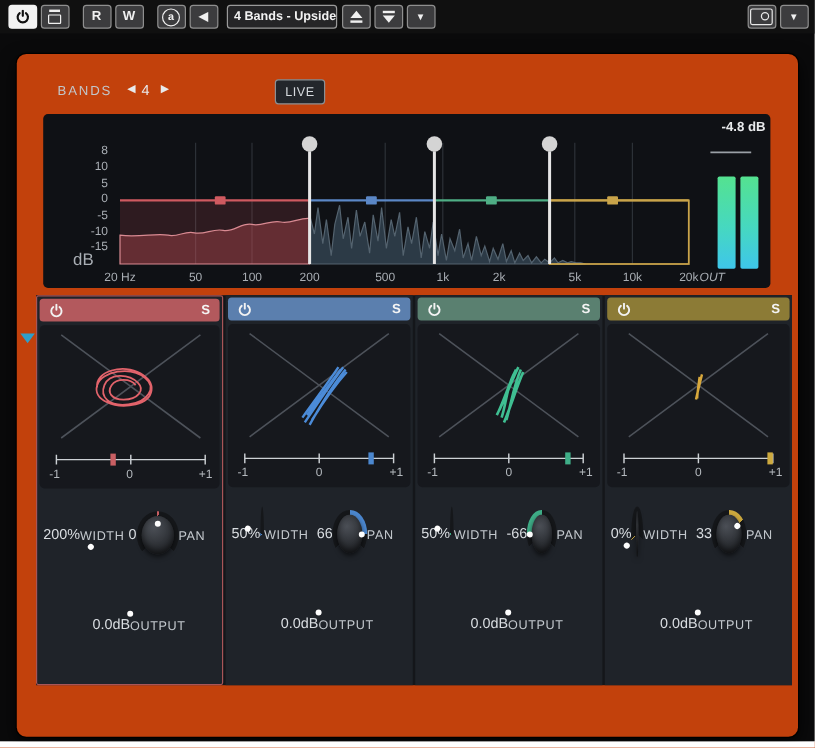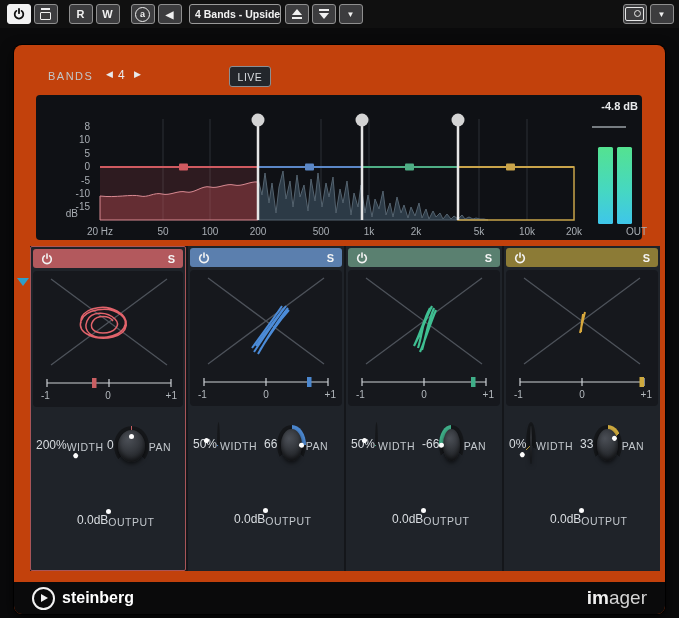--- a/index.html
+++ b/index.html
@@ -31,24 +31,24 @@
   .bands-label{position:absolute;left:34px;top:7px;font-size:11px;letter-spacing:1.5px;color:#c2c6ca;}
   .bstep{position:absolute;top:6px;color:#e8eaec;font-size:9px;cursor:pointer;}
   .bstep.prev{left:92px;}
   .bstep.next{left:120px;}
   .bcount{position:absolute;left:104px;top:5px;font-size:12px;color:#e8eaec;}
   .live-btn{position:absolute;left:215px;top:3px;width:40px;height:19px;border:1px solid #8a8f94;border-radius:3px;background:#23262b;color:#d6dade;font-size:10.5px;letter-spacing:.5px;display:flex;align-items:center;justify-content:center;cursor:pointer;}
   
   .spectrum{position:absolute;left:22px;top:50px;width:606px;height:145px;background:#0f1115;border-radius:4px;}
   .spectrum svg{position:absolute;left:0;top:0;}
   .dbtick{position:absolute;width:34px;text-align:right;font-size:10px;color:#a9aeb4;transform:translateY(-50%);}
-  .dbunit{position:absolute;left:8px;width:34px;text-align:right;font-size:10px;color:#a9aeb4;}
+  .dbunit{position:absolute;left:8px;width:34px;text-align:right;font-size:14px;color:#a9aeb4;}
   .ftick{position:absolute;top:131px;transform:translateX(-50%);font-size:10px;color:#a9aeb4;white-space:nowrap;}
   .outval{position:absolute;left:538px;top:5px;width:64px;text-align:right;font-size:11px;font-weight:bold;color:#e8eaec;}
-  .outlabel{position:absolute;left:547px;top:131px;width:64px;text-align:right;font-size:10px;color:#a9aeb4;}
+  .outlabel{position:absolute;left:547px;top:131px;width:64px;text-align:left;font-size:10px;color:#a9aeb4;font-style:italic;}
   
   .bands-row{position:absolute;left:16px;top:201px;width:630px;height:325px;display:flex;gap:2px;background:#14161a;}
   .band-col{position:relative;width:156px;height:325px;background:#1f2329;box-sizing:border-box;}
   .band-col.selected{border:1px solid #a85558;border-radius:2px;}
   .band-head{position:absolute;left:2px;right:2px;top:2px;height:19px;border-radius:3px;display:flex;align-items:center;justify-content:space-between;padding:0 8px;box-sizing:border-box;background:var(--head);}
   .band-head .solo{font-size:11px;font-weight:bold;color:#f4f4f4;cursor:pointer;}
   .band-head .pwr{cursor:pointer;display:flex;}
   .scope{position:absolute;left:2px;right:2px;top:24px;height:136px;background:#16181d;border-radius:4px;}
   .scope svg{position:absolute;left:0;top:0;}
   .sc-l{position:absolute;left:8px;top:119px;font-size:10px;color:#b4b9be;}
@@ -451,20 +451,15 @@
             <div class="ring"></div>
               <div class="face"></div>
               <div class="dot"></div>
           </div>
           <span class="klabel">OUTPUT</span>
         </div>
       </div>
 
     </div>
 
-    <div class="footer">
-      <span class="logo-circle"></span>
-      <span class="brand">steinberg</span>
-      <span class="product"><b>im</b><span>ager</span></span>
-    </div>
 
   </div>
 </div>
 
 </body></html>

